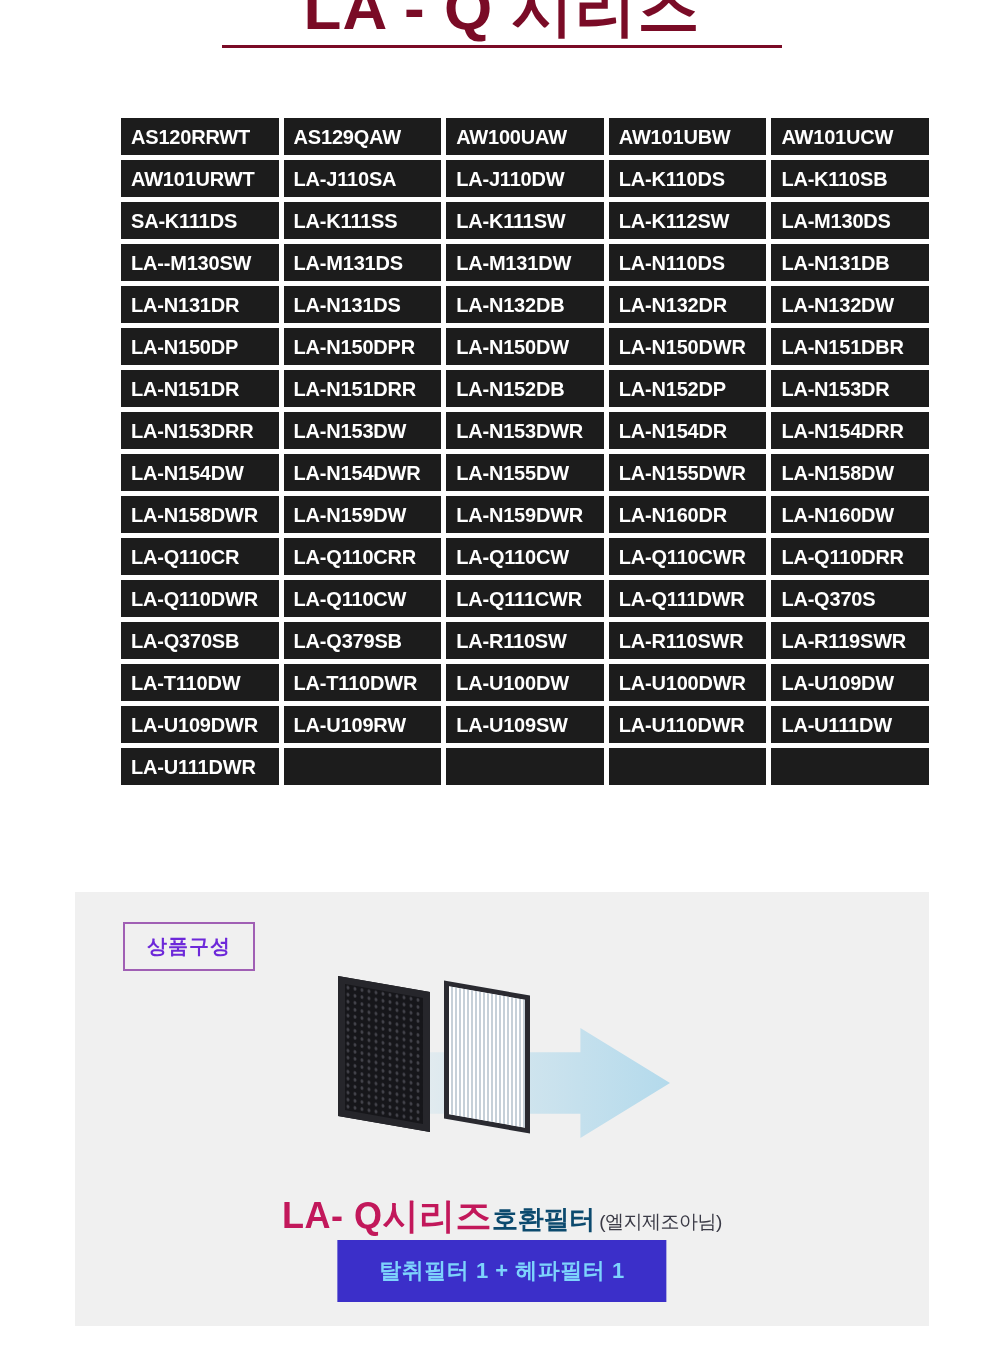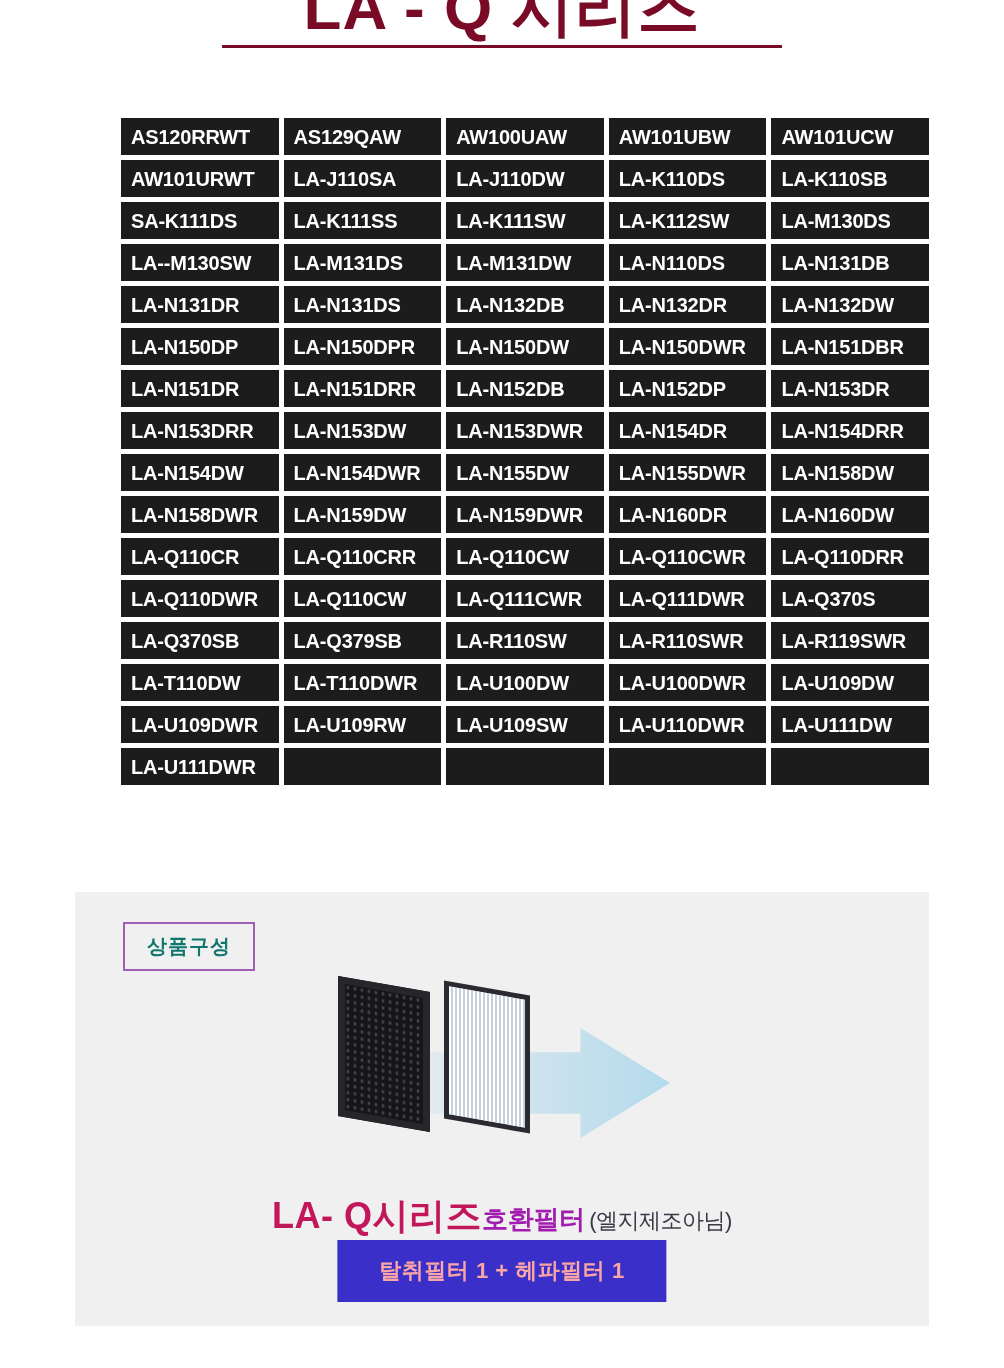--- a/index.html
+++ b/index.html
@@ -82,21 +82,21 @@
     top: 892px;
     width: 854px;
     height: 434px;
     background: #f0f0f0;
   }
   .compose-badge {
     position: absolute;
     left: 48px;
     top: 30px;
     border: 2px solid #a05fb4;
-    color: #0f766e;
+    color: #6d28d9;
     font-size: 20px;
     font-weight: bold;
     padding: 9px 22px;
     background: transparent;
     letter-spacing: 1px;
   }
 
   
   .filter-art {
     position: absolute;
@@ -168,37 +168,37 @@
   }
   .cap-main {
     font-size: 36px;
     font-weight: bold;
     color: #c2185b;
     letter-spacing: 0.5px;
   }
   .cap-sub {
     font-size: 26px;
     font-weight: bold;
-    color: #a21caf;
+    color: #0c4a6e;
     letter-spacing: -0.3px;
   }
   .cap-note {
-    font-size: 22px;
+    font-size: 19px;
     color: #3a3a46;
     letter-spacing: -0.5px;
     margin-top: 8px;
   }
 
   .cta-button {
     position: absolute;
     left: 50%;
     transform: translateX(-50%);
     top: 348px;
     background: #3b2fc9;
-    color: #fca5a5;
+    color: #7dd3fc;
     font-size: 22px;
     font-weight: bold;
     padding: 16px 42px;
     letter-spacing: 0.5px;
     white-space: nowrap;
   }
 </style>
 </head>
 <body>
 

